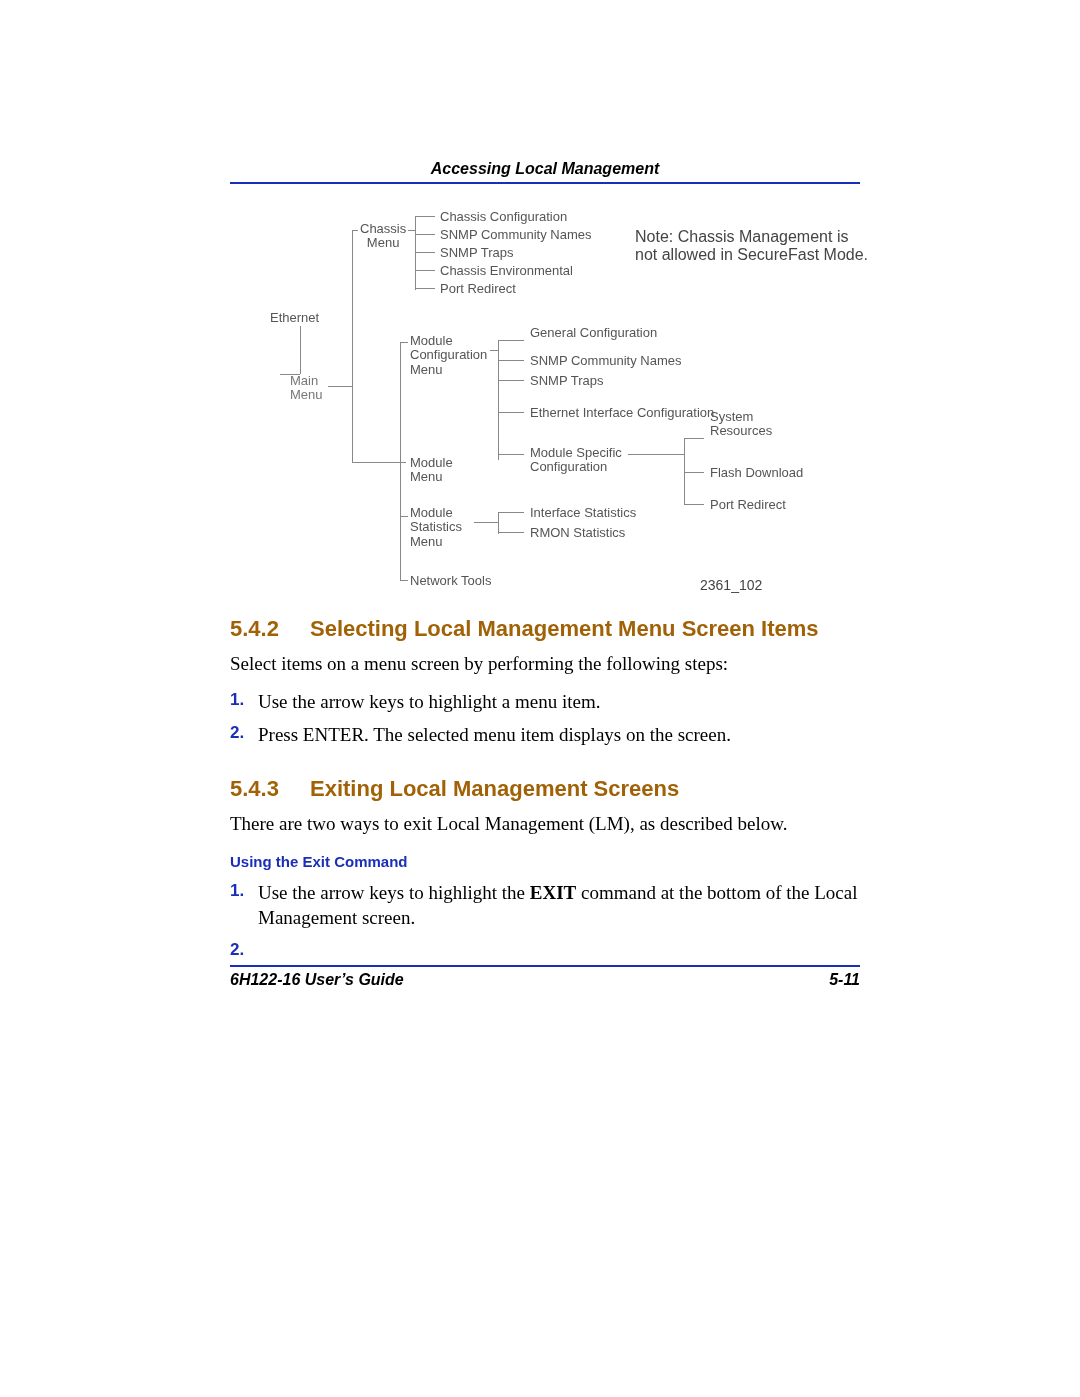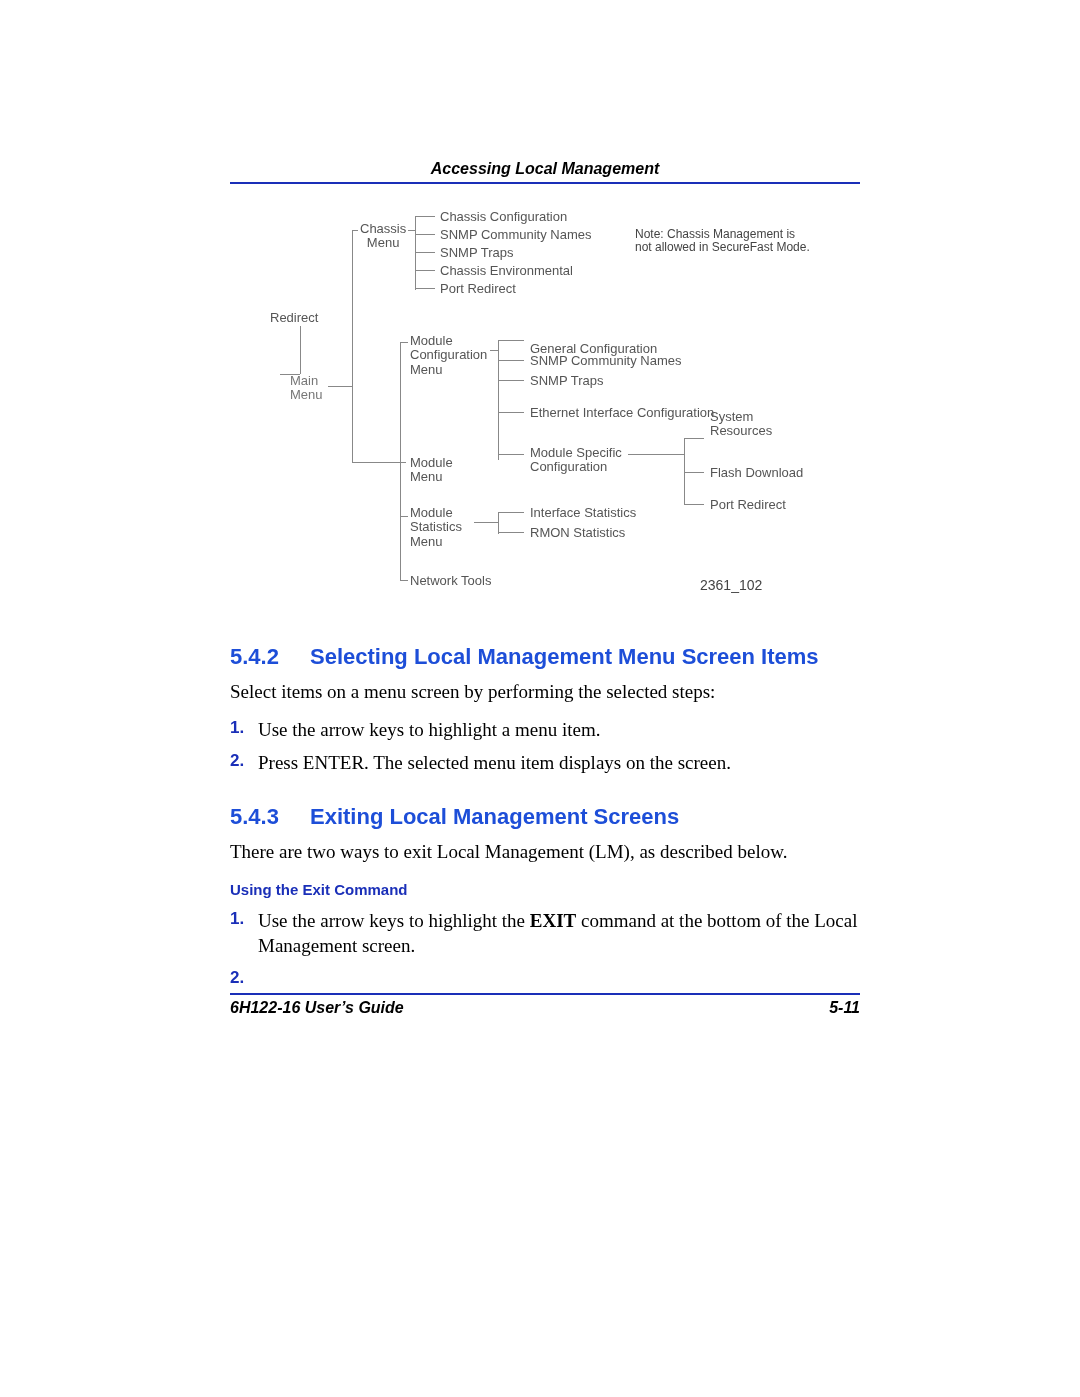--- a/index.html
+++ b/index.html
@@ -41,21 +41,21 @@
   .diagram .lbl {
     position: absolute;
     white-space: nowrap;
     line-height: 1.1;
   }
   .diagram .small {
     font-size: 14px;
     color: #444;
   }
   .diagram .note {
-    font-size: 12px;
+    font-size: 16px;
     color: #444;
   }
   .diagram-line {
     position: absolute;
     background: #888;
   }
   
   .fig-caption {
     font-family: Arial, Helvetica, sans-serif;
     font-size: 14px;
@@ -63,23 +63,22 @@
     color: #1a2fb8;
     text-align: center;
     margin-top: 6px;
     margin-bottom: 34px;
   }
   
   .h3 {
     font-family: Arial, Helvetica, sans-serif;
     font-size: 22px;
     font-weight: bold;
-    color: #1d4ed8;
+    color: #a16207;
     margin-bottom: 10px;
-    margin-top: 28px;
   }
   .h3 .num {
     display: inline-block;
     width: 80px;
   }
   .h5 {
     font-family: Arial, Helvetica, sans-serif;
     font-size: 15px;
     font-weight: bold;
     color: #1a2fb8;
@@ -133,40 +132,40 @@
 </head>
 <body>
 
 <div class="page">
 
   <div class="running-header">Accessing Local Management</div>
   <hr class="header-rule">
 
   <div class="diagram">
 
-    <div class="lbl" style="left:40px;top:105px">Redirect</div>
+    <div class="lbl" style="left:40px;top:105px">Ethernet</div>
     <div class="lbl" style="left:60px;top:168px;white-space:pre;color:#777">Main
 Menu</div>
     <div class="lbl" style="left:130px;top:16px;white-space:pre;text-align:center">Chassis
 Menu</div>
 
     <div class="lbl" style="left:210px;top:4px">Chassis Configuration</div>
     <div class="lbl" style="left:210px;top:22px">SNMP Community Names</div>
     <div class="lbl" style="left:210px;top:40px">SNMP Traps</div>
     <div class="lbl" style="left:210px;top:58px">Chassis Environmental</div>
     <div class="lbl" style="left:210px;top:76px">Port Redirect</div>
 
     <div class="lbl note" style="left:405px;top:22px;white-space:pre">Note: Chassis Management is
 not allowed in SecureFast Mode.</div>
 
     <div class="lbl" style="left:180px;top:128px;white-space:pre">Module
 Configuration
 Menu</div>
 
-    <div class="lbl" style="left:300px;top:136px">General Configuration</div>
+    <div class="lbl" style="left:300px;top:120px">General Configuration</div>
     <div class="lbl" style="left:300px;top:148px">SNMP Community Names</div>
     <div class="lbl" style="left:300px;top:168px">SNMP Traps</div>
     <div class="lbl" style="left:300px;top:200px">Ethernet Interface Configuration</div>
 
     <div class="lbl" style="left:180px;top:250px;white-space:pre">Module
 Menu</div>
 
     <div class="lbl" style="left:300px;top:240px;white-space:pre">Module Specific
 Configuration</div>
     <div class="lbl" style="left:480px;top:204px;white-space:pre">System
@@ -227,21 +226,21 @@
     <div class="diagram-line" style="left:268px;top:306px;width:26px;height:1px"></div>
     <div class="diagram-line" style="left:268px;top:326px;width:26px;height:1px"></div>
 
     <div class="diagram-line" style="left:170px;top:374px;width:8px;height:1px"></div>
   </div>
 
 
   <div class="h3">
     <span class="num">5.4.2</span><span>Selecting Local Management Menu Screen Items</span>
   </div>
-  <div class="body-text">Select items on a menu screen by performing the selected steps:</div>
+  <div class="body-text">Select items on a menu screen by performing the following steps:</div>
   <ol class="steps">
     <li><span class="step-num">1.</span><span>Use the arrow keys to highlight a menu item.</span></li>
     <li><span class="step-num">2.</span><span>Press ENTER. The selected menu item displays on the screen.</span></li>
   </ol>
 
   <div class="h3">
     <span class="num">5.4.3</span><span>Exiting Local Management Screens</span>
   </div>
   <div class="body-text">There are two ways to exit Local Management (LM), as described below.</div>
   <div class="h5">Using the Exit Command</div>

